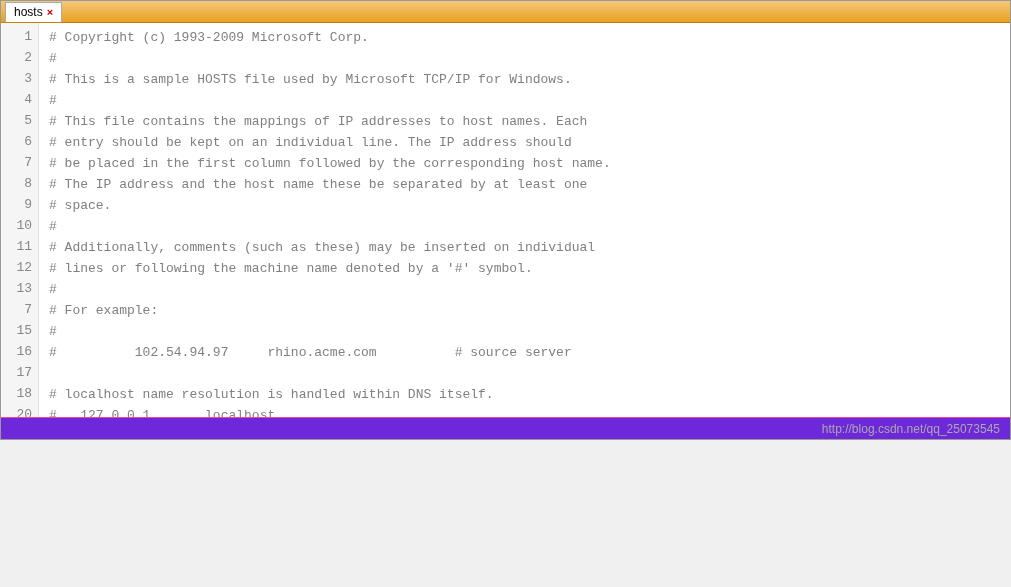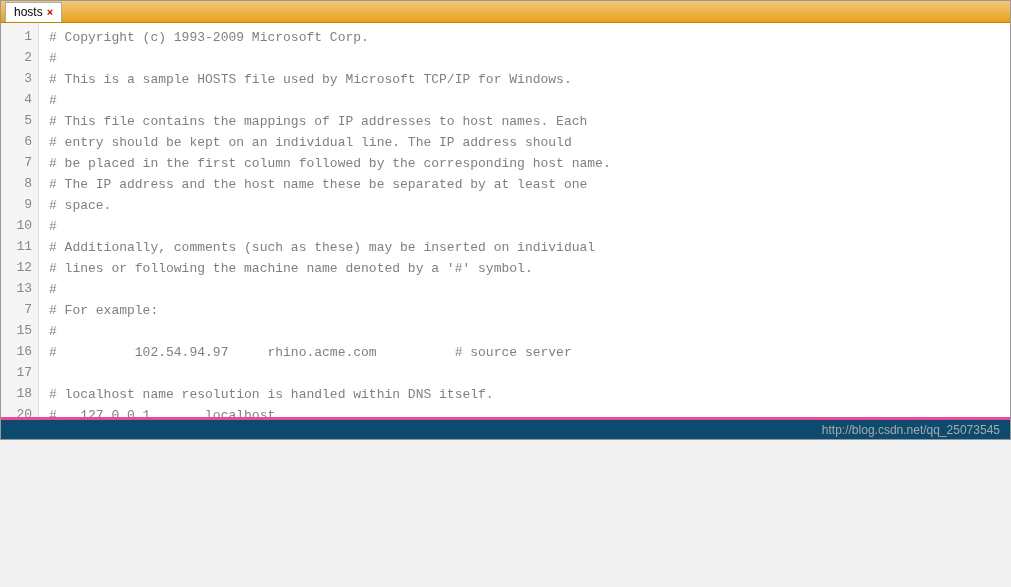--- a/index.html
+++ b/index.html
@@ -116,22 +116,22 @@
       vertical-align: middle;
       animation: blink 1s step-end infinite;
     }
 
     @keyframes blink {
       0%, 100% { opacity: 1; }
       50% { opacity: 0; }
     }
 
     .status-bar {
-      background: #0c4a6e;
-      border-top: 3px solid #ec4899;
+      background: #6d28d9;
+      border-top: 1px solid #ec4899;
       height: 22px;
       display: flex;
       align-items: center;
       justify-content: flex-end;
       padding: 0 10px;
       font-size: 12px;
       color: #666;
       font-family: Arial, sans-serif;
     }
 

